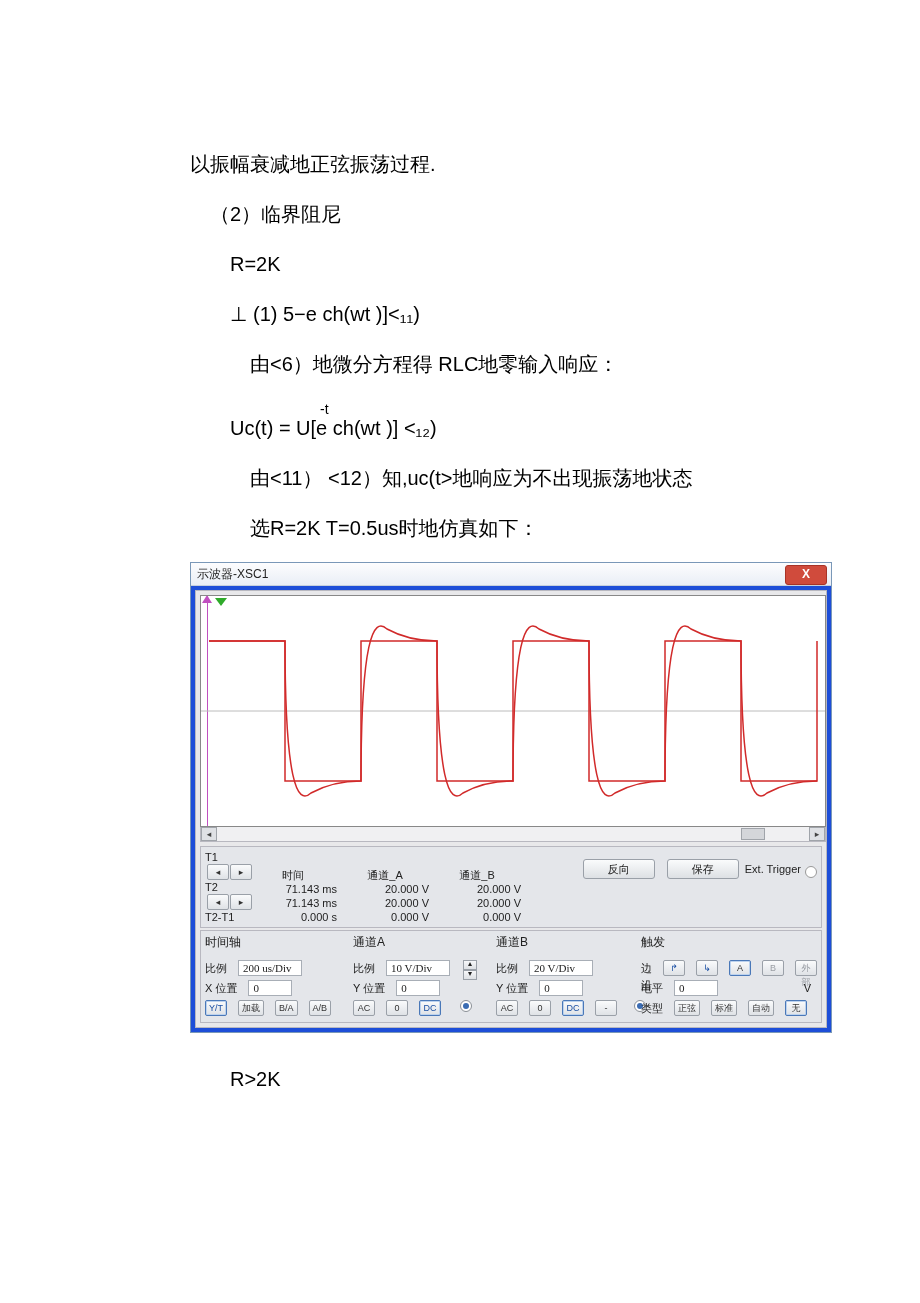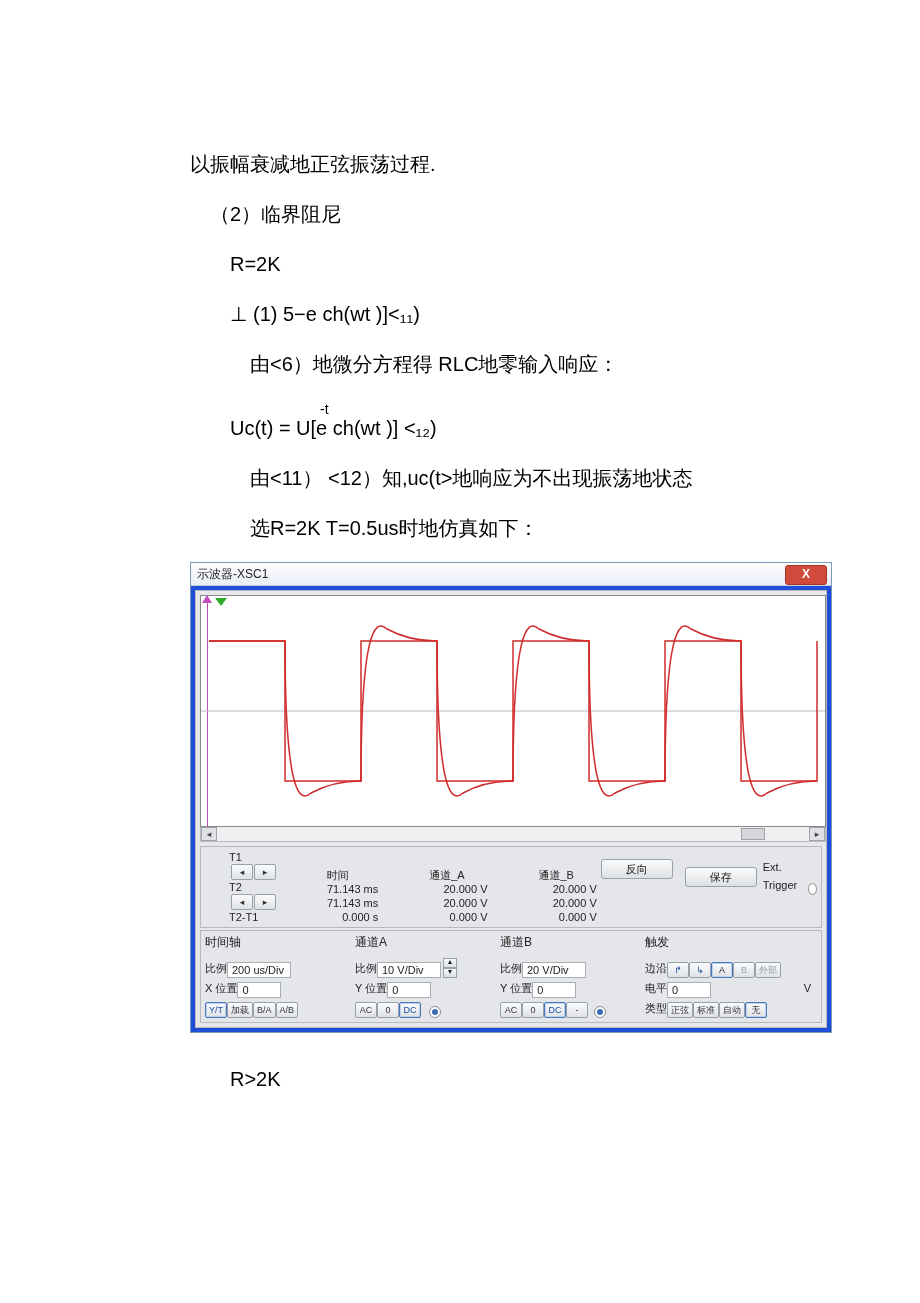--- a/index.html
+++ b/index.html
@@ -98,21 +98,21 @@
   .scroll-arrow.left { left: 0; }
   .scroll-arrow.right { right: 0; }
 
   .readout {
     display: flex; gap: 4px;
     margin-top: 4px;
     background: #e4e6ea;
     border: 1px solid #b8b8c0;
     padding: 3px 4px;
   }
-  .readout-col { display: flex; flex-direction: column; font-size: 11px; line-height: 14px; margin-left: 24px; }
+  .readout-col { display: flex; flex-direction: column; font-size: 11px; line-height: 14px; }
   .readout .lbl { width: 40px; }
   .readout .arrows { display: inline-flex; gap: 1px; margin-left: 2px; }
   .mini-btn {
     display: inline-block; min-width: 14px; height: 14px;
     background: linear-gradient(#fafbfc, #dfe2e6);
     border: 1px solid #9aa0a8; border-radius: 2px;
     font-size: 9px; line-height: 14px; text-align: center;
     padding: 0 3px; color: #333;
   }
   .mini-btn.blue { color: #1a4fa3; }
@@ -135,25 +135,25 @@
     display: flex; margin-top: 2px;
     background: #e4e6ea; border: 1px solid #b8b8c0;
     padding: 2px 4px 4px 4px;
     font-size: 11px;
   }
   .ctrl-sec { display: flex; flex-direction: column; gap: 2px; }
   .sec-time { width: 150px; }
   .sec-cha, .sec-chb { width: 145px; }
   .sec-trig { flex: 1; }
   .ctrl-head { font-size: 12px; margin-bottom: 5px; }
-  .ctrl-line { display: flex; align-items: flex-end; gap: 0; height: 18px; }
+  .ctrl-line { display: flex; align-items: flex-start; gap: 11px; height: 18px; }
   .field {
     background: #fff; border: 1px solid #a8aeb6;
     min-width: 54px; height: 14px; line-height: 14px;
-    padding: 0 4px; font-size: 11px;
+    padding: 0 4px; font-size: 11px; font-family: Liberation Serif, serif;
   }
   .field.short { min-width: 34px; }
   .spin {
     display: inline-flex; flex-direction: column; margin-left: 2px;
   }
   .spin span {
     width: 12px; height: 8px; background: linear-gradient(#f7f8fa,#dde0e4);
     border: 1px solid #9aa0a8; font-size: 8px; line-height: 6px; text-align: center;
   }
   .active-btn { border-color: #4a78b8; box-shadow: inset 0 0 0 1px #bcd2ee; }

